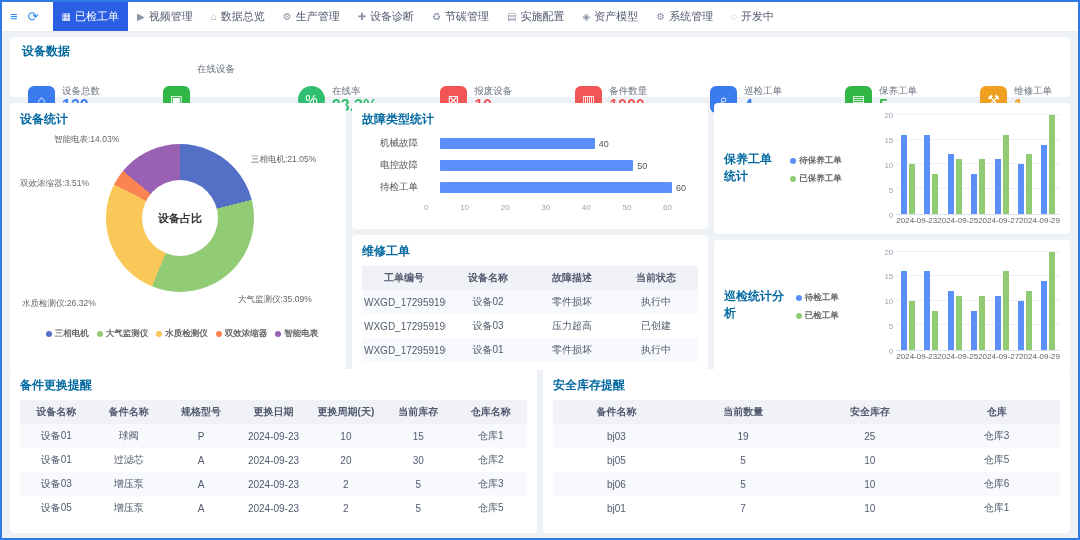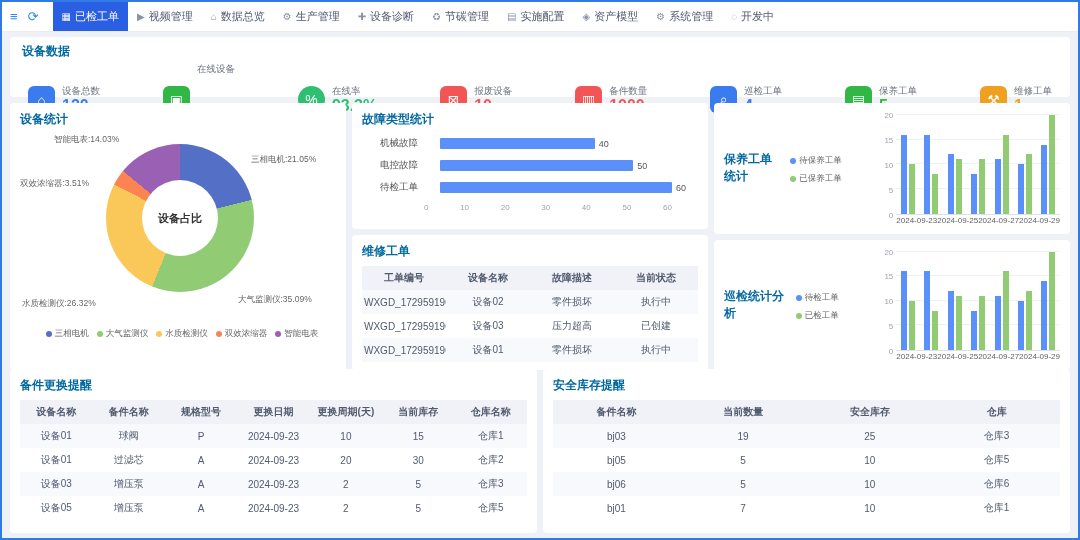--- a/index.html
+++ b/index.html
@@ -43,21 +43,21 @@
   .donut-wrap { position:relative; height:196px; }
   .donut { position:absolute; left:86px; top:16px; width:148px; height:148px; border-radius:50%; }
   .donut-hole { position:absolute; left:36px; top:36px; width:76px; height:76px; border-radius:50%; background:#fff; display:flex; align-items:center; justify-content:center; font-size:11px; font-weight:bold; color:#333; }
   .callout { position:absolute; font-size:8.5px; color:#666; white-space:nowrap; }
   .c0 { left:231px; top:26px; }
   .c1 { left:218px; top:166px; }
   .c2 { left:2px; top:170px; }
   .c3 { left:0px; top:50px; }
   .c4 { left:34px; top:6px; }
   .pie-legend { display:flex; justify-content:center; flex-wrap:wrap; margin-top:4px; }
-  .lg-item { display:inline-flex; align-items:center; gap:3px; font-size:8.5px; color:#666; margin-left:8px; cursor:pointer; }
+  .lg-item { display:inline-flex; align-items:center; gap:3px; font-size:8.5px; color:#666; margin-left:8px; cursor:pointer;font-weight:bold; }
   .dot { width:6px; height:6px; border-radius:50%; }
   
   .fault-panel { height:126px; }
   .fault-row { display:grid; grid-template-columns:56px 1fr; gap:22px; align-items:center; margin:9px 0; }
   .fault-label { font-size:9.5px; color:#555; text-align:right; }
   .fault-track { display:flex; align-items:center; }
   .fault-fill { height:11px; border-radius:1px; }
   .fault-val { font-size:9px; color:#555; margin-left:4px; }
   .fault-ticks { display:grid; grid-template-columns:56px 1fr; gap:6px; margin-top:2px; }
   .ticks { display:flex; justify-content:space-between; margin-right:26px; }

